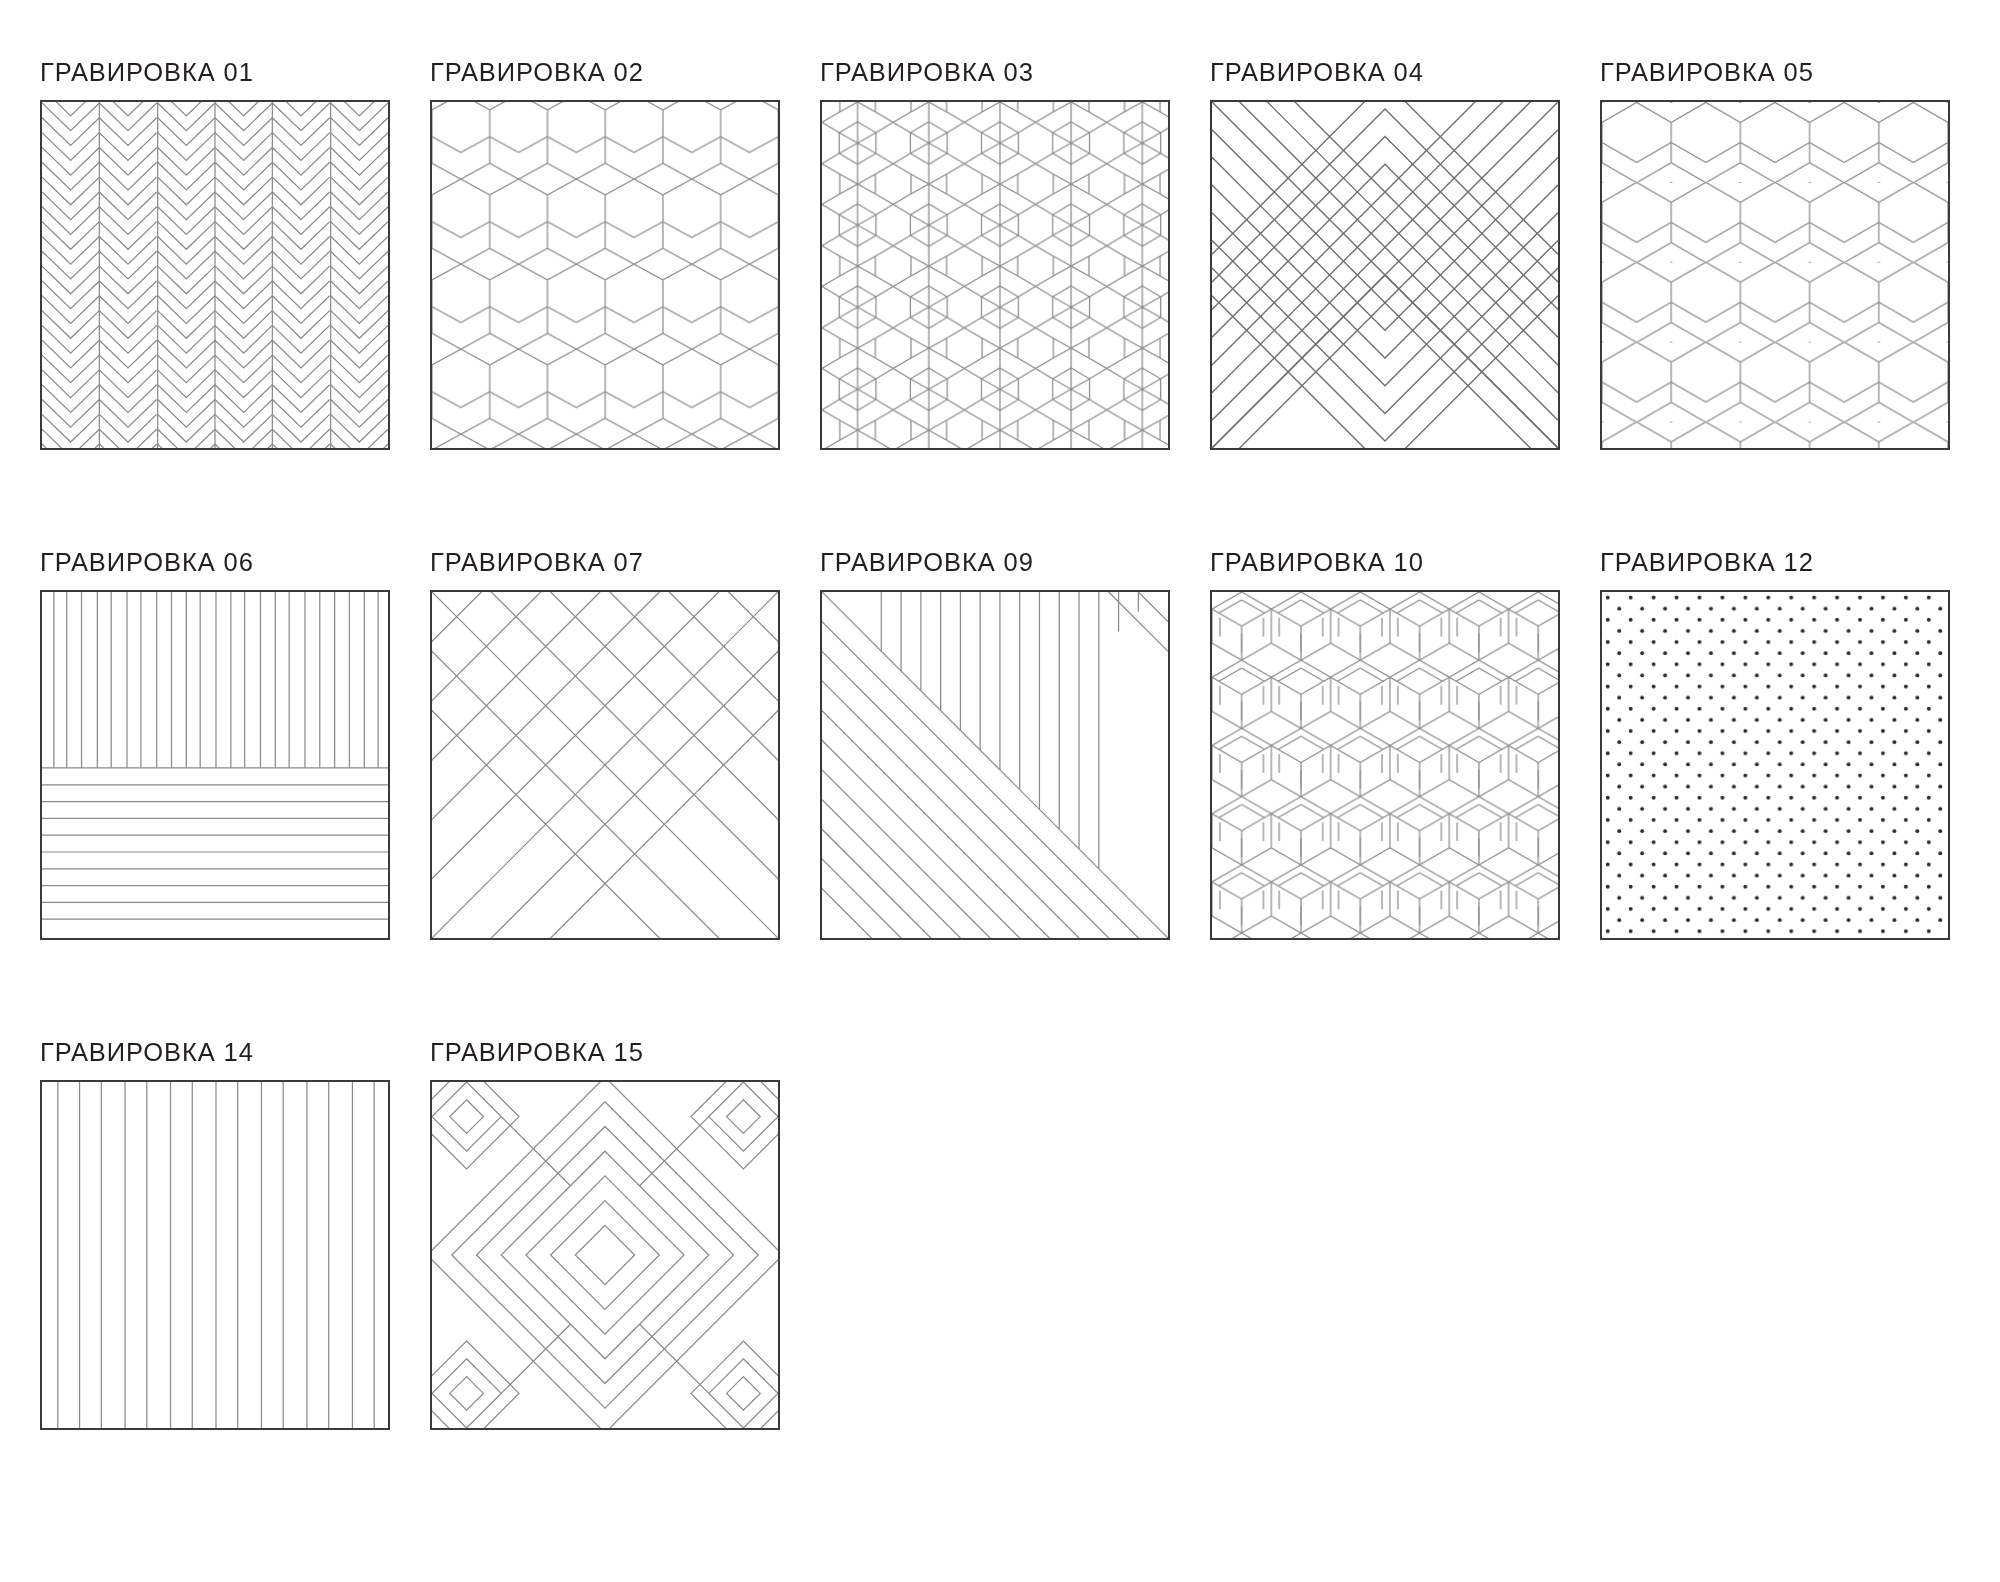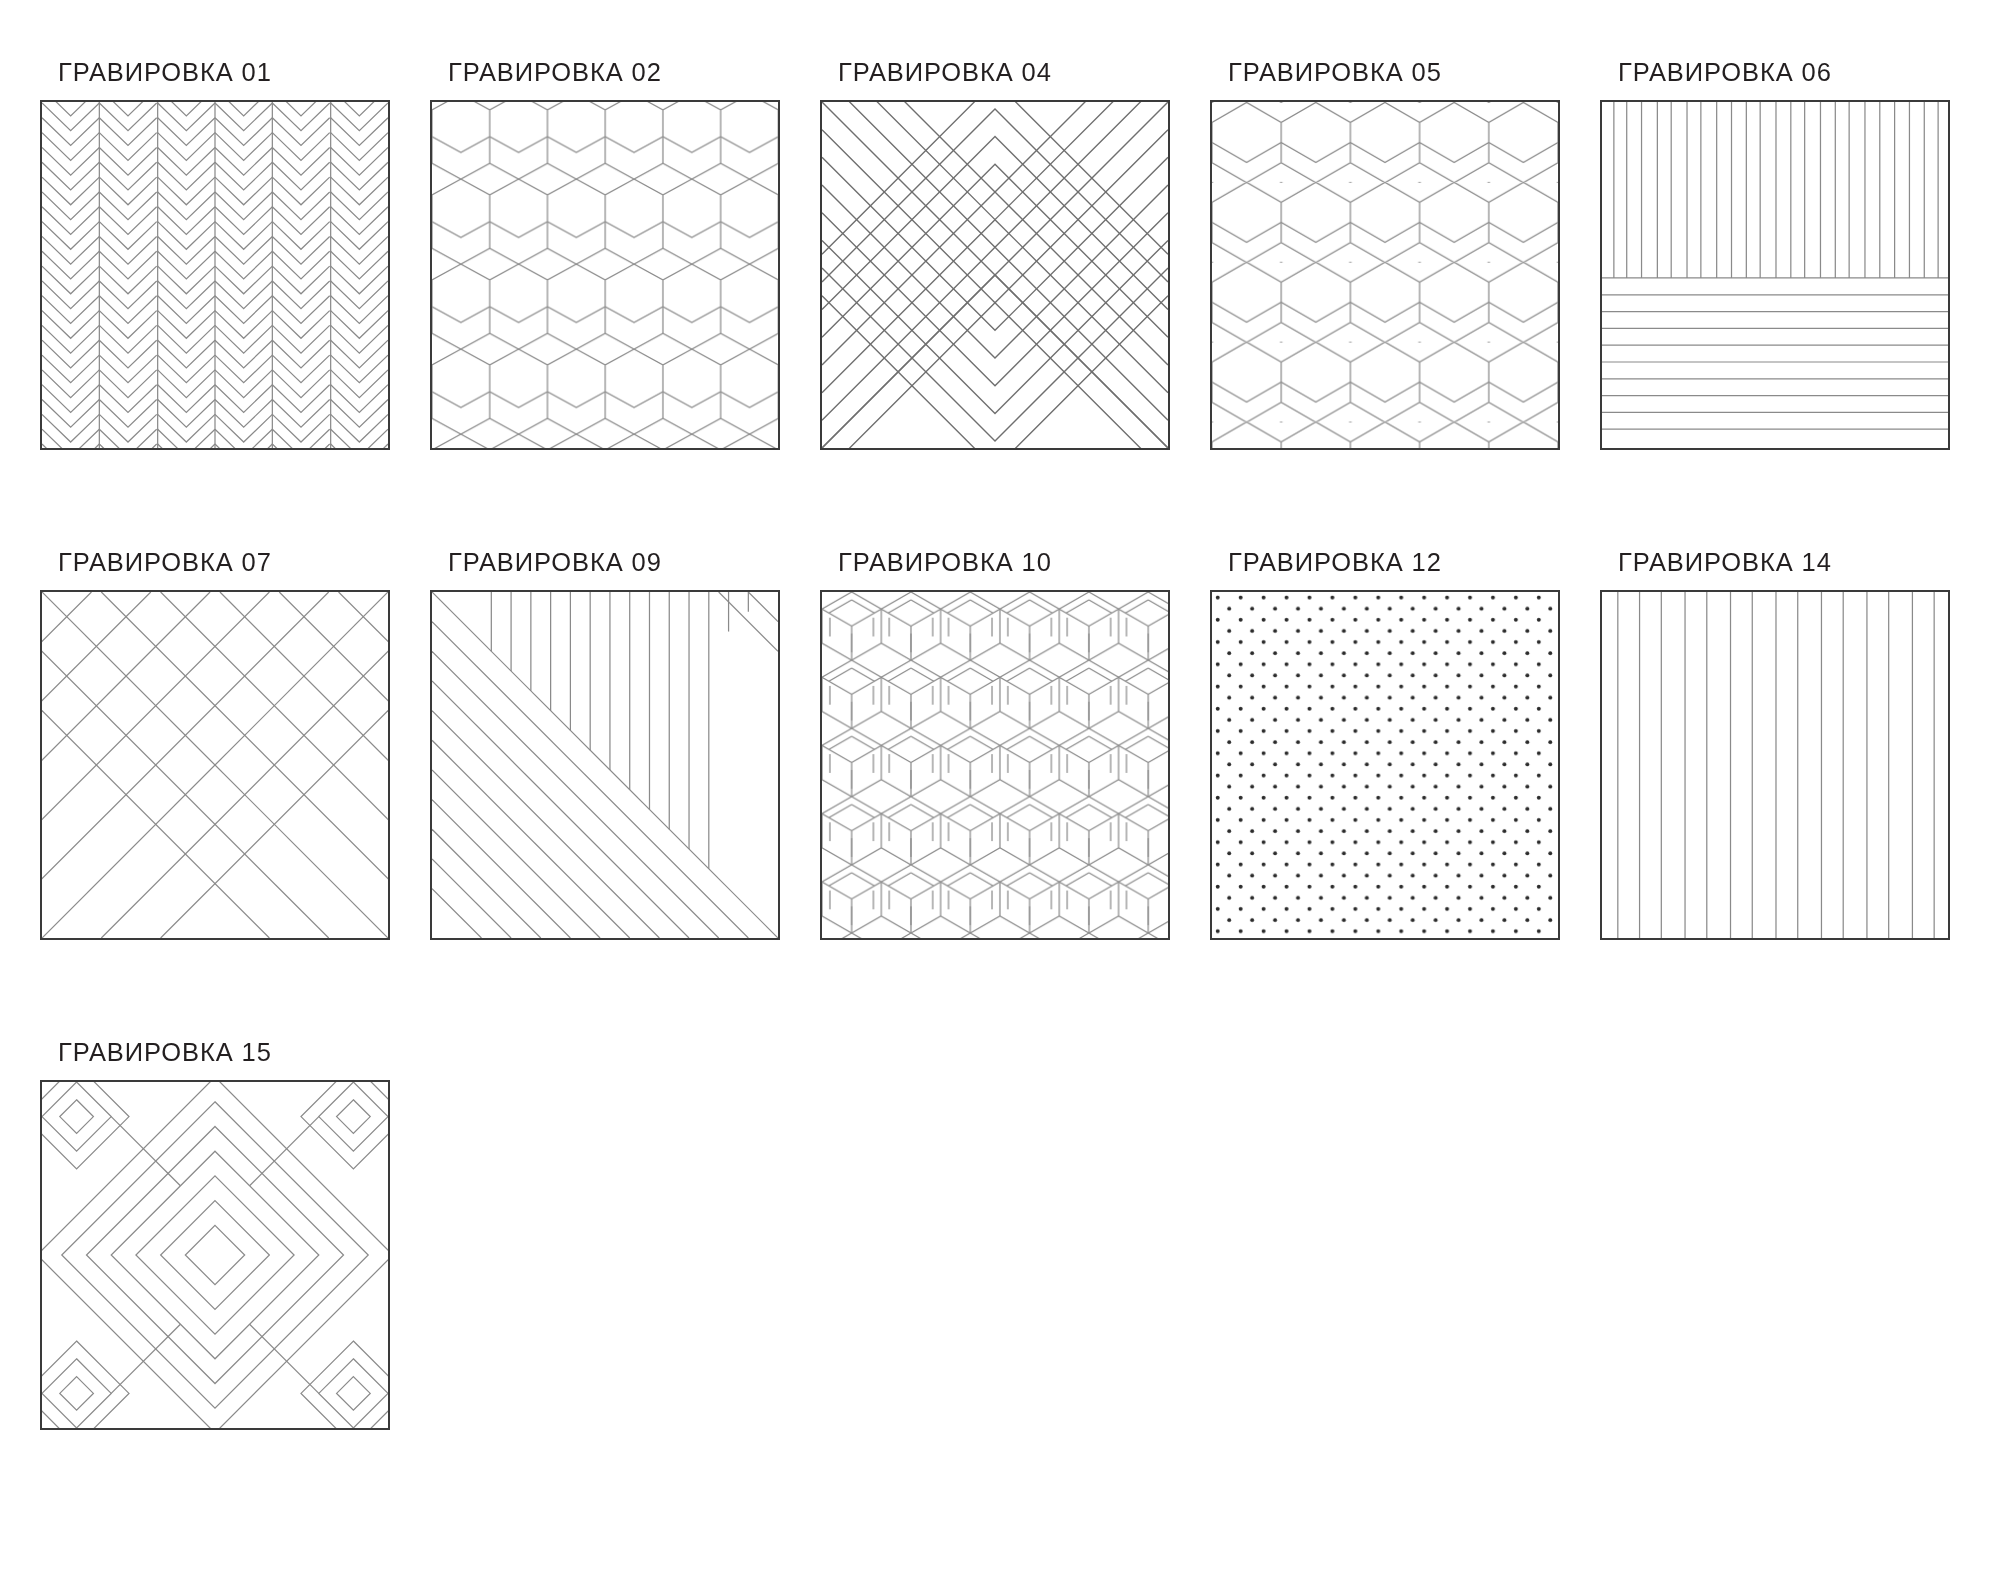--- a/index.html
+++ b/index.html
@@ -31,21 +31,21 @@
   .cell {
     width: 390px;
     height: 490px;
     box-sizing: border-box;
   }
   .cell.empty { visibility: hidden; }
   .cell-label {
     font-size: 25.5px;
     letter-spacing: 0.9px;
     color: #231f20;
-    margin: 0 0 13px 18px;
+    margin: 0 0 13px 0;
     white-space: nowrap;
     font-weight: 400;
   }
   .swatch {
     width: 350px;
     height: 350px;
     box-sizing: border-box;
     border: 2.4px solid #3a3a3a;
     background: #ffffff;
     position: relative;
@@ -265,20 +265,43 @@
                 <path d="M29.2 78 L58.4 94 M29.2 78 L0 94"></path>
                 <path d="M0 62 L29.2 78 L58.4 62"></path>
               </g>
             </pattern>
           </defs>
           <rect x="0" y="0" width="350" height="350" fill="url(#hexTall)"></rect>
         </svg>
       </div>
     </div>
 
+    <div class="cell">
+      <div class="cell-label">ГРАВИРОВКА 03</div>
+      <div class="swatch">
+        <svg viewBox="0 0 350 350" preserveAspectRatio="none">
+          <defs>
+            <pattern id="starRh" width="72" height="83" patternUnits="userSpaceOnUse">
+              <g class="ln">
+
+                <path d="M36 41.5 L36 20 M36 41.5 L54.6 31 M36 41.5 L54.6 52 M36 41.5 L36 63 M36 41.5 L17.4 52 M36 41.5 L17.4 31"></path>
+
+                <path d="M36 20 L54.6 31 L54.6 52 L36 63 L17.4 52 L17.4 31 Z"></path>
+
+                <path d="M36 20 L36 0 M17.4 31 L0 20.5 M54.6 31 L72 20.5 M36 63 L36 83 M17.4 52 L0 62.5 M54.6 52 L72 62.5"></path>
+                <path d="M0 20.5 L18 10 L36 0 M36 0 L54 10 L72 20.5"></path>
+                <path d="M0 62.5 L18 73 L36 83 M36 83 L54 73 L72 62.5"></path>
+                <path d="M18 10 L18 -10 M54 10 L54 -10 M18 73 L18 93 M54 73 L54 93"></path>
+              </g>
+            </pattern>
+          </defs>
+          <rect x="0" y="0" width="350" height="350" fill="url(#starRh)"></rect>
+        </svg>
+      </div>
+    </div>
 
     <div class="cell">
       <div class="cell-label">ГРАВИРОВКА 04</div>
       <div class="swatch">
         <svg viewBox="0 0 350 350" preserveAspectRatio="none">
           <g class="ln-dark">
 
             <line x1="0" y1="0" x2="350" y2="350"></line>
             <line x1="350" y1="0" x2="0" y2="350"></line>
 

